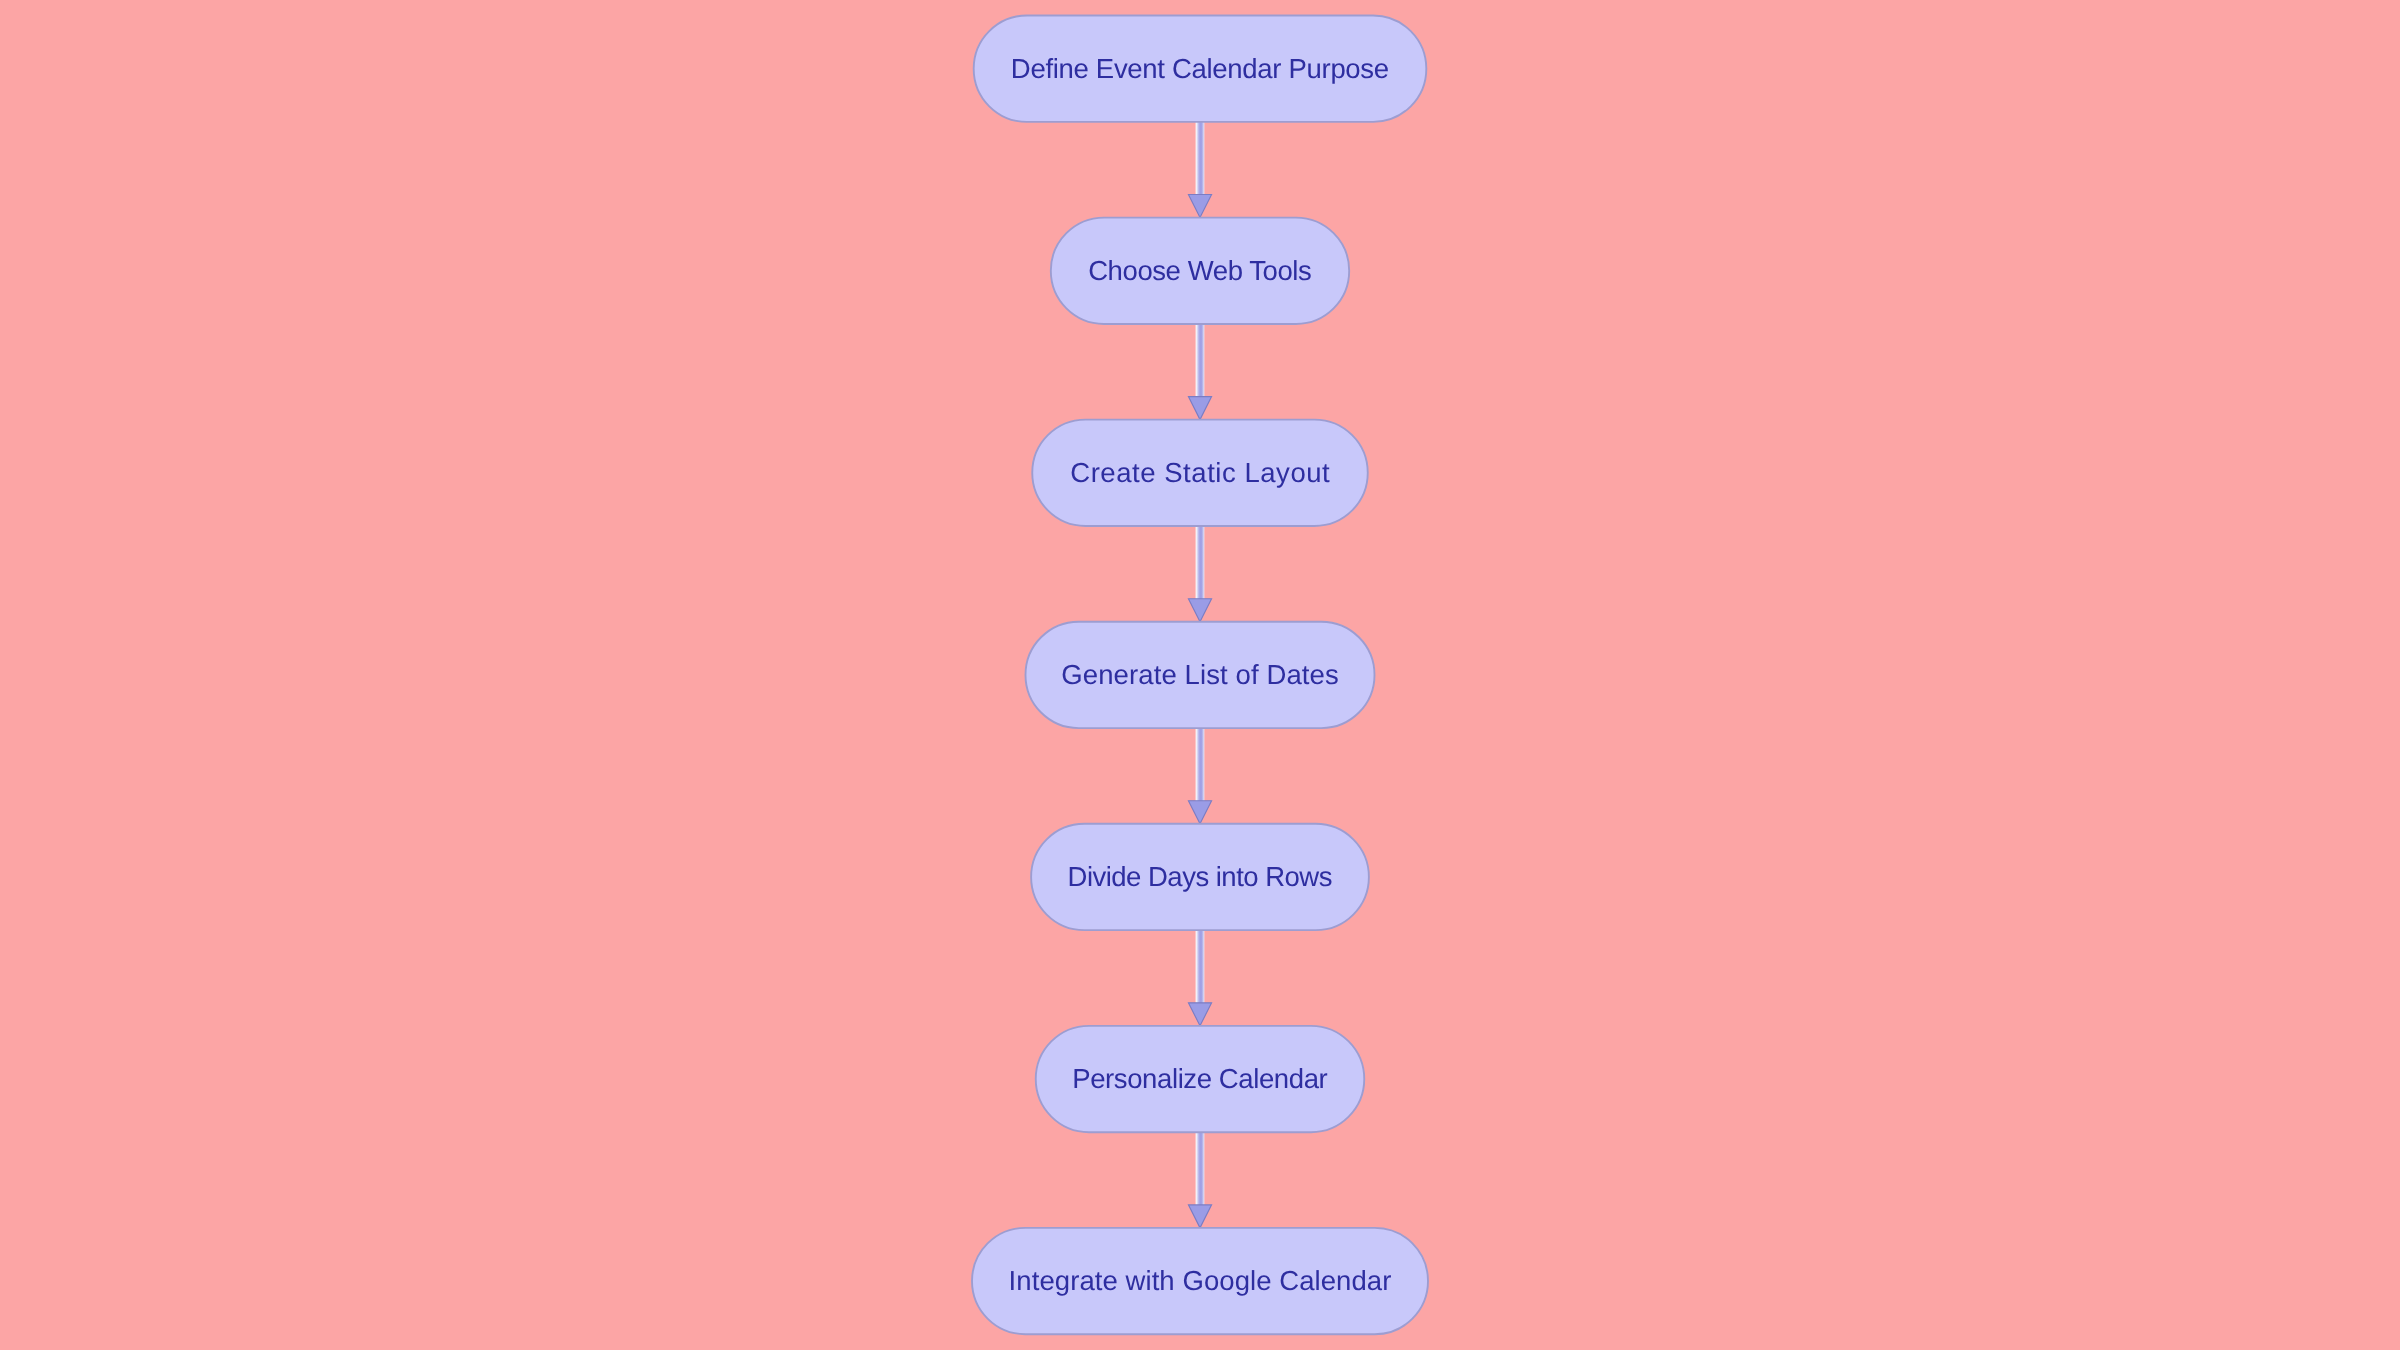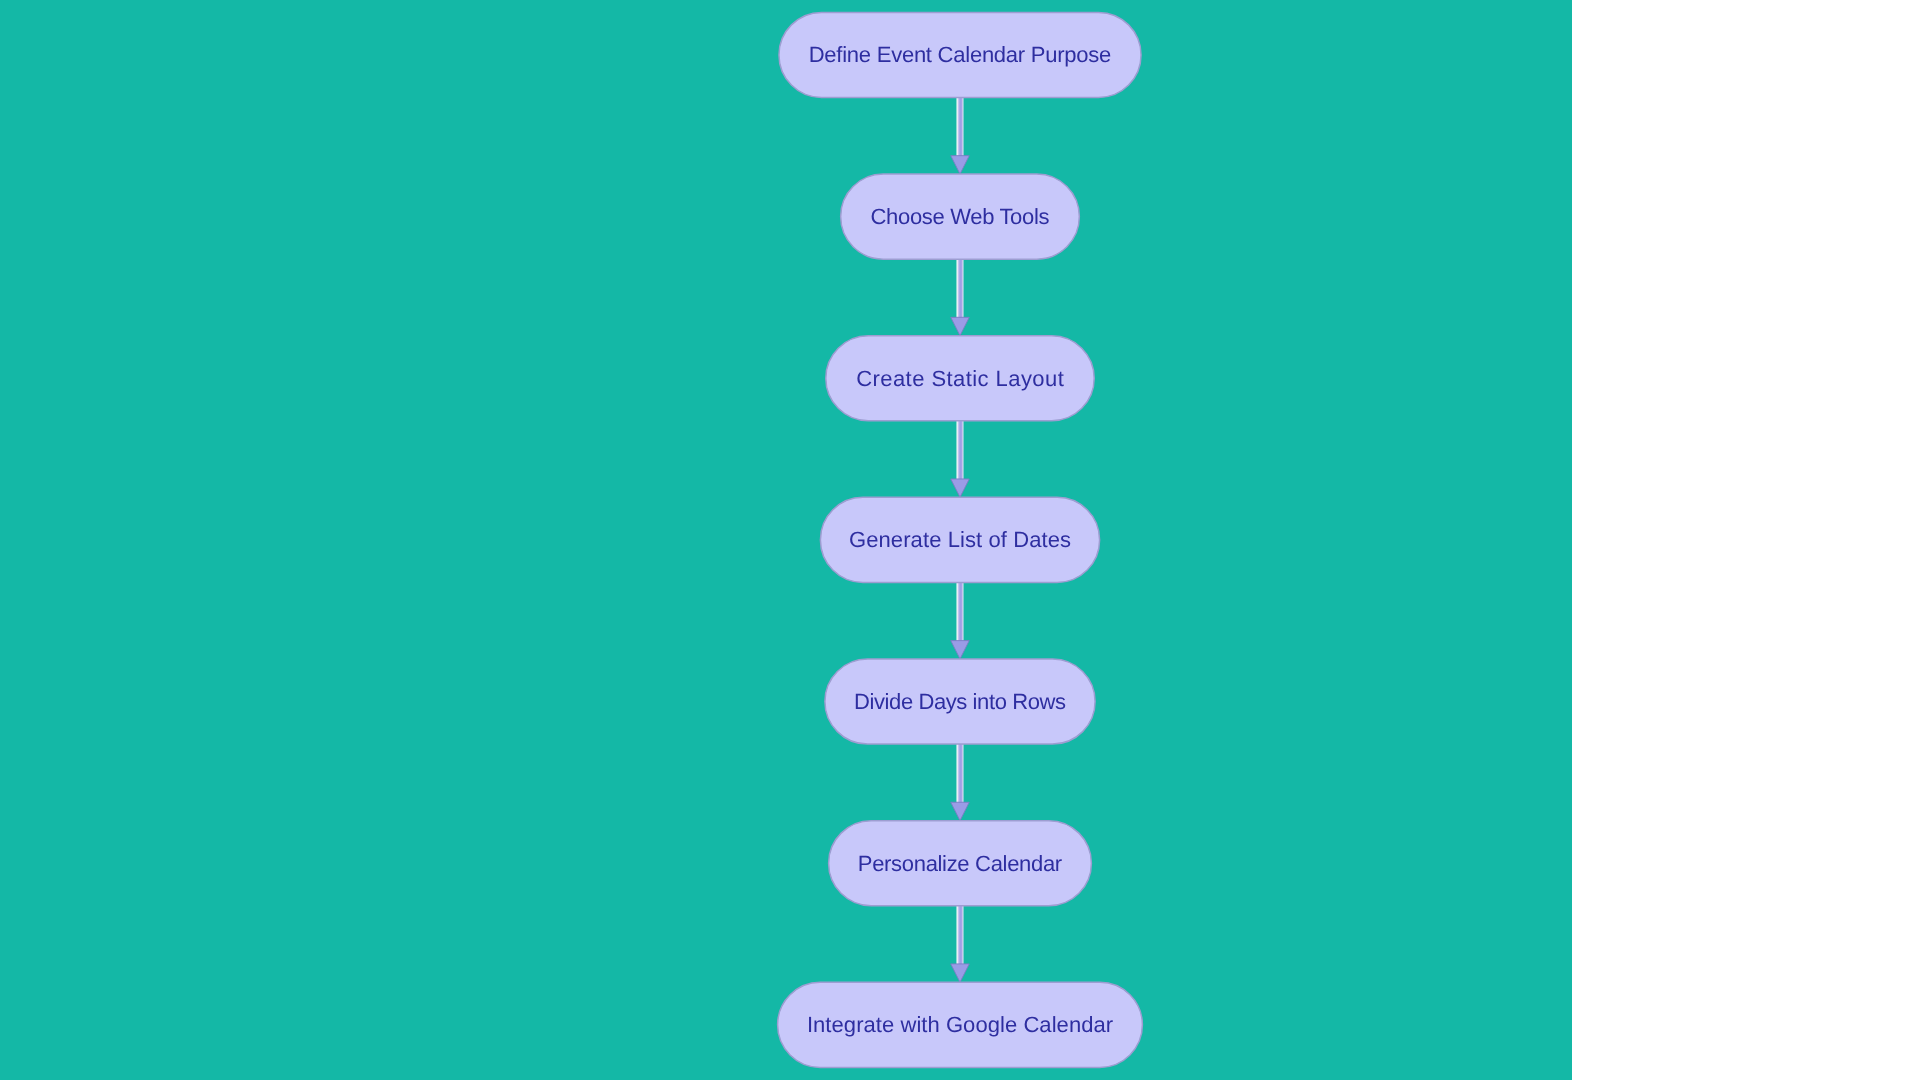--- a/index.html
+++ b/index.html
@@ -6,23 +6,23 @@
   html, body {
     margin: 0;
     padding: 0;
     width: 1920px;
     height: 1080px;
     background: #ffffff;
     overflow: hidden;
   }
   #flowchart-canvas {
     position: relative;
-    width: 1572px;
+    width: 1920px;
     height: 1080px;
-    background: #14b8a6;
+    background: #fca5a5;
   }
   #flowchart-svg {
     will-change: transform;
     position: absolute;
     left: 0;
     top: 0;
     display: block;
   }
   .node-shape {
     fill: #c8c8fa;

